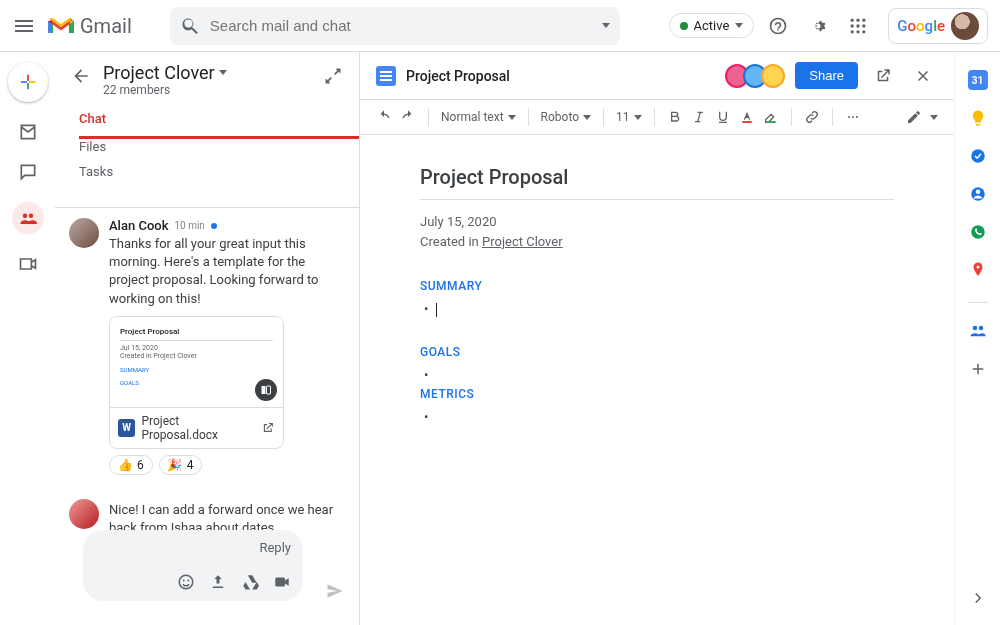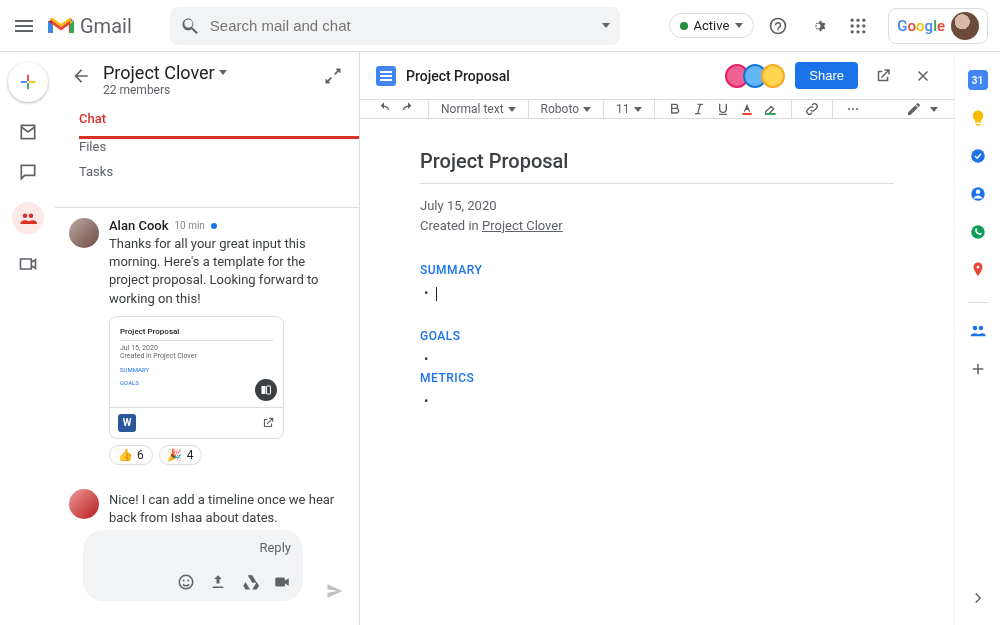--- a/index.html
+++ b/index.html
@@ -60,21 +60,21 @@
   .reply-wrap { display:flex; align-items:flex-end; gap:8px; padding:0 14px 14px 14px;}
   .send-icon{width:20px;height:20px;fill:#bdc1c6; margin-bottom:10px;}
   .doc-col { flex: 1; display: flex; flex-direction: column; border-right: 1px solid #f1f3f4;}
   .doc-header { display: flex; align-items: center; padding: 10px 16px; gap: 10px; }
   .doc-icon { width: 20px; height: 20px; background: #4285f4; border-radius: 3px; position:relative;}
   .doc-icon::before{content:''; position:absolute; left:4px; top:5px; right:4px; height:2px; background:#fff; box-shadow: 0 4px 0 #fff, 0 8px 0 #fff;}
   .doc-title { font-size: 14px; font-weight: 500; color: #202124; }
   .collab-avatars { display:flex; }
   .collab-avatars .ca{width:24px;height:24px;border-radius:50%;margin-left:-6px; border:2px solid #fff;}
   .share-btn { background:#1a73e8; color:#fff; border:none; border-radius:4px; padding:6px 14px; font-size:13px; font-weight:500; cursor:pointer;}
-  .toolbar { border-top:1px solid #dadce0; border-bottom:1px solid #dadce0; padding: 0 16px; display:flex; align-items:center; gap:8px; font-size:12px; color:#5f6368;}
+  .toolbar { border-top:1px solid #dadce0; border-bottom:1px solid #dadce0; padding: 8px 16px; display:flex; align-items:center; gap:8px; font-size:12px; color:#5f6368;}
   .toolbar svg{width:16px;height:16px;fill:#5f6368;}
   .tb-sep{width:1px;height:18px;background:#dadce0; margin:0 4px;}
   .tb-sel{display:flex;align-items:center;gap:4px;cursor:pointer;}
   .doc-page { flex:1; overflow:auto; padding: 30px 60px; }
   .doc-h1 { font-size: 20px; font-weight: 500; color:#3c4043; margin-bottom:10px;}
   .doc-hr { border:0; border-top:1px solid #dadce0; margin-bottom:12px;}
   .doc-meta { font-size:13px; color:#5f6368; line-height:1.5;}
   .doc-meta a{color:#5f6368; text-decoration:underline;}
   .doc-sec { color:#1a73e8; font-size:12px; font-weight:500; letter-spacing:0.5px; margin-top:28px;}
   .doc-bullet { margin-top:8px; margin-left:16px; font-size:13px; color:#3c4043; position:relative;}
@@ -215,20 +215,21 @@
               <div class="pv-sec">GOALS</div>
               <div class="attach-dark">
                   <svg viewBox="0 0 24 24">
                     <rect x="3" y="4" width="8" height="16" rx="1"></rect>
                     <rect x="13" y="4" width="8" height="16" rx="1" fill="none" stroke="#fff" stroke-width="2"></rect>
                   </svg>
                 </div>
             </div>
             <div class="attach-bar">
               <div class="attach-w">W</div>
+              <span>Project Proposal.docx</span>
               <svg style="margin-left:auto;width:14px;height:14px;fill:#5f6368" viewBox="0 0 24 24">
                   <path d="M14 3h7v7h-2V6.4l-8.3 8.3-1.4-1.4L17.6 5H14V3zM5 5h6v2H7v10h10v-4h2v6H5V5z"></path>
                 </svg>
             </div>
           </div>
           <div class="reaction-row tight">
             <div class="react">
                 <span>👍</span>
                 <span>6</span>
               </div>
@@ -236,21 +237,21 @@
                 <span>🎉</span>
                 <span>4</span>
               </div>
           </div>
         </div>
       </div>
 
       <div class="msg">
         <div class="msg-avatar" style="background:linear-gradient(135deg,#ef9a9a,#b71c1c);"></div>
         <div style="flex:1">
-          <div class="msg-body">Nice! I can add a timeline once we hear back from Ishaa about dates.</div>
+          <div class="msg-body">Nice! I can add a forward once we hear back from Ishaa about dates.</div>
           <div class="reaction-row tight">
             <div class="react">
                 <span>👌</span>
                 <span>2</span>
               </div>
           </div>
         </div>
       </div>
 
     </div>

